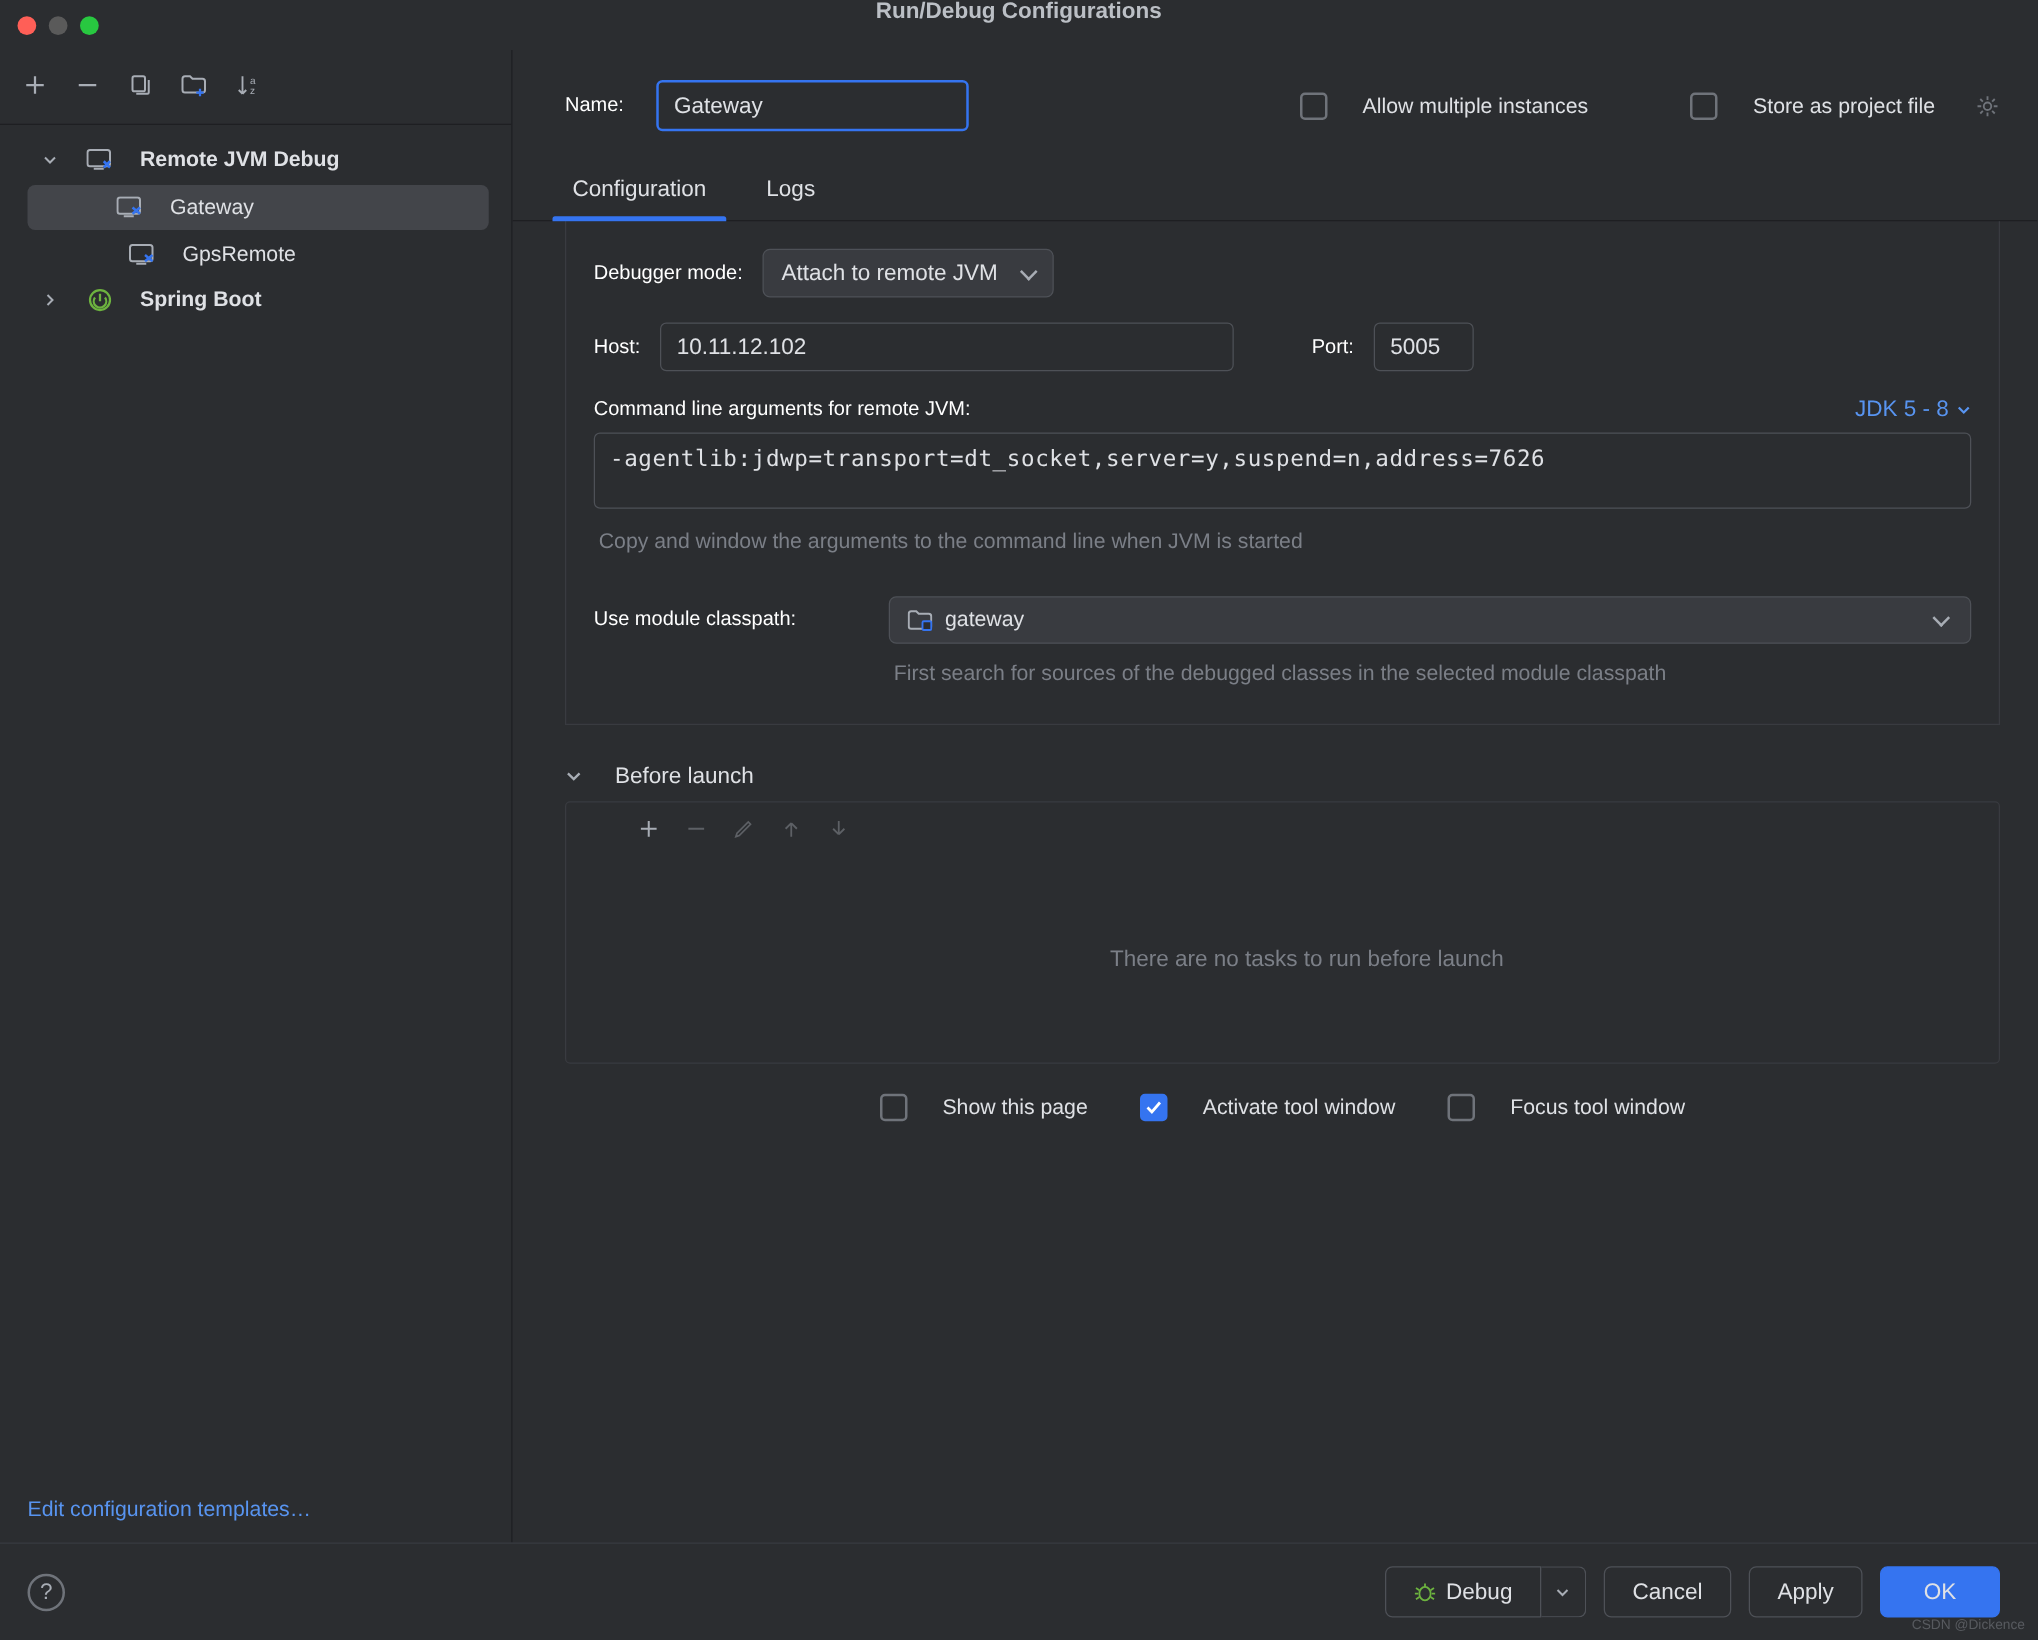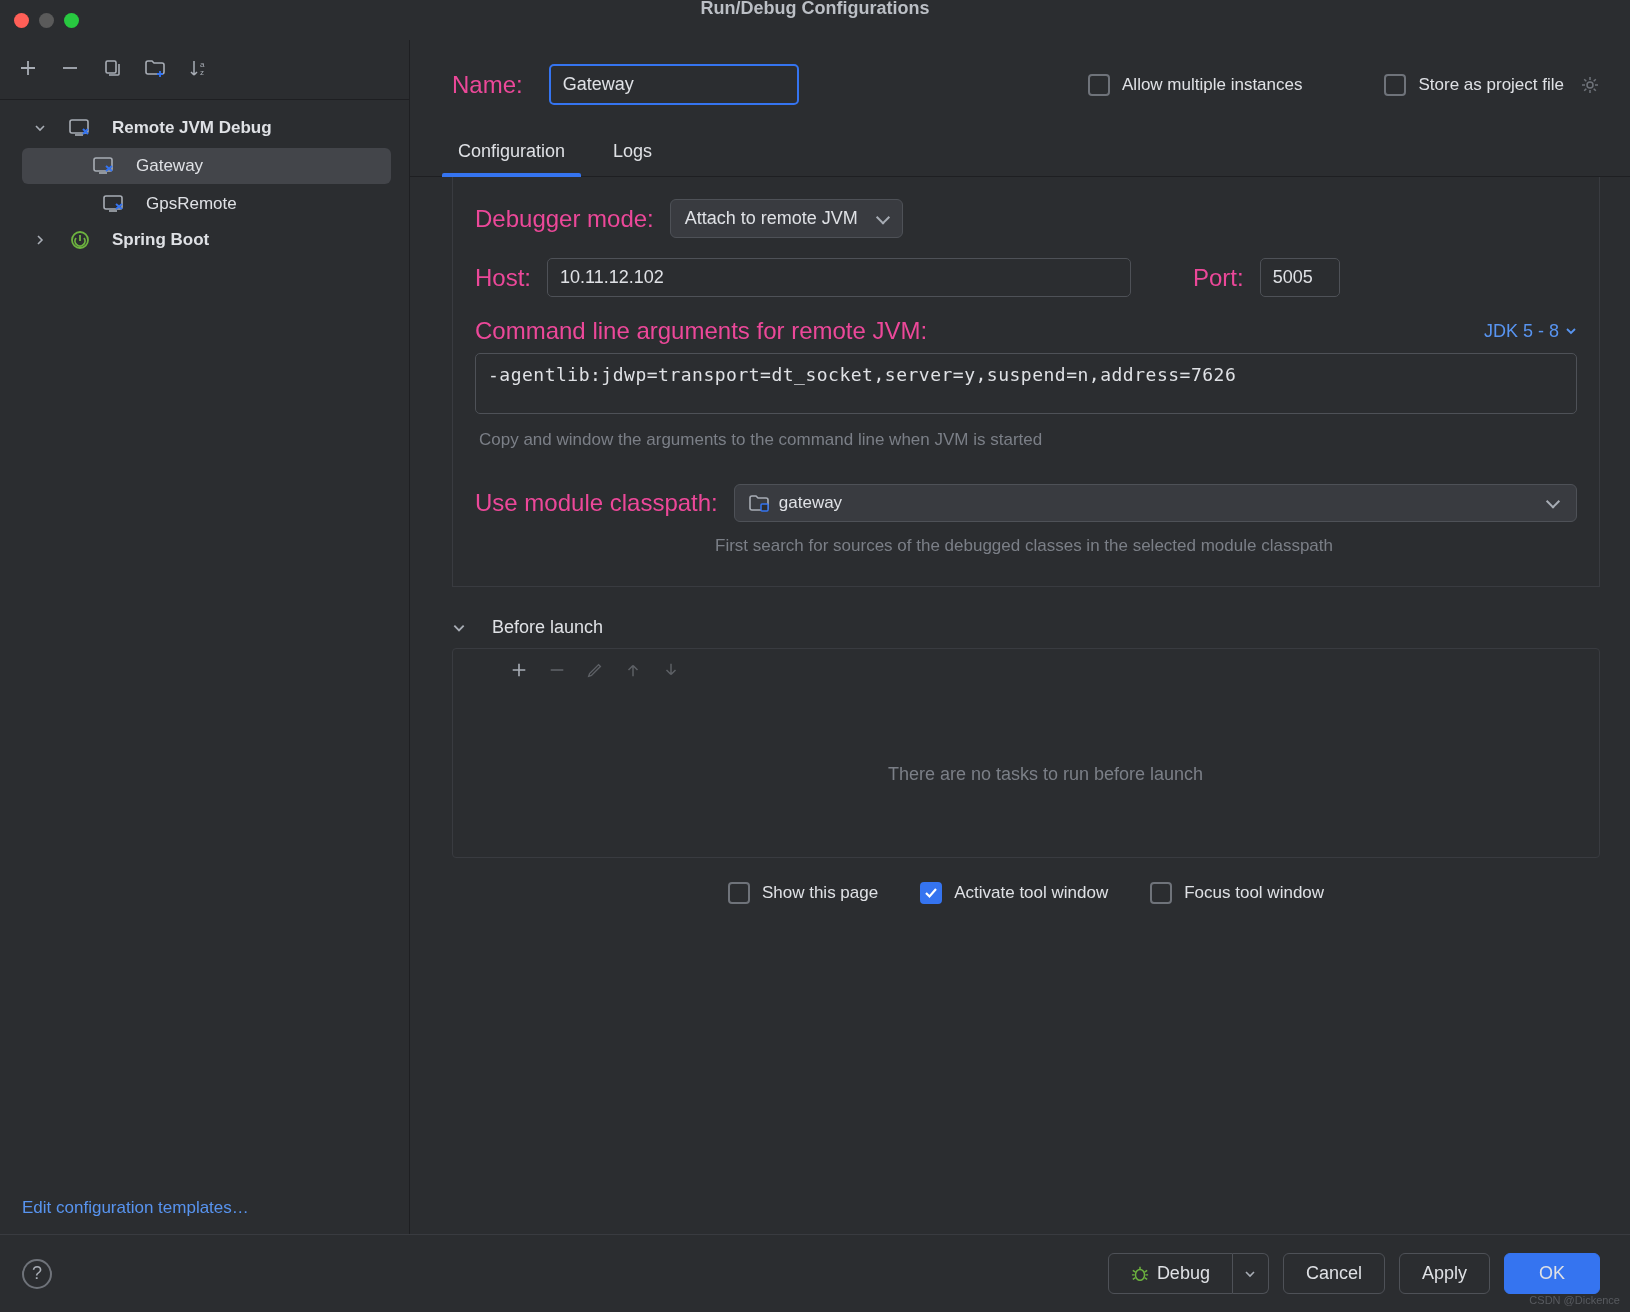--- a/index.html
+++ b/index.html
@@ -119,35 +119,35 @@
       flex-direction: column;
       padding: 0;
       overflow: hidden;
     }
     .name-row {
       display: flex;
       align-items: center;
       gap: 26px;
       padding: 24px 30px 10px 42px;
     }
-    .label { color: #ec4899; font-size: 24px; }
+    .label { color: #ffffff; font-size: 16px; }
     .text-input {
       background: #2b2d30;
       border: 2px solid #3574f0;
       border-radius: 5px;
       color: #dfe1e5;
       padding: 8px 12px;
       font-size: 18px;
       width: 250px;
       outline: none;
     }
     .checkbox-row {
       display: flex;
       align-items: center;
-      gap: 12px;
+      gap: 28px;
     }
     .checkbox {
       width: 22px;
       height: 22px;
       border: 2px solid #6f737a;
       border-radius: 4px;
       display: inline-flex;
       align-items: center;
       justify-content: center;
       cursor: pointer;
@@ -511,21 +511,21 @@
       <div class="config-panel">
         <div class="form-row">
           <span class="label">Debugger mode:</span>
           <div class="select-box">
             <span>Attach to remote JVM</span>
           </div>
         </div>
 
         <div class="form-row">
           <span class="label">Host:</span>
-          <input class="plain-input" style="width: 584px;" value="10.11.12.102">
+          <input class="plain-input" style="width: 459px;" value="10.11.12.102">
           <div style="width:30px"></div>
           <span class="label">Port:</span>
           <input class="plain-input" style="width: 80px;" value="5005">
         </div>
 
         <div>
           <div class="form-row" style="justify-content:space-between">
             <span class="label">Command line arguments for remote JVM:</span>
             <span class="jdk-select">
               <span>JDK 5 - 8</span>

